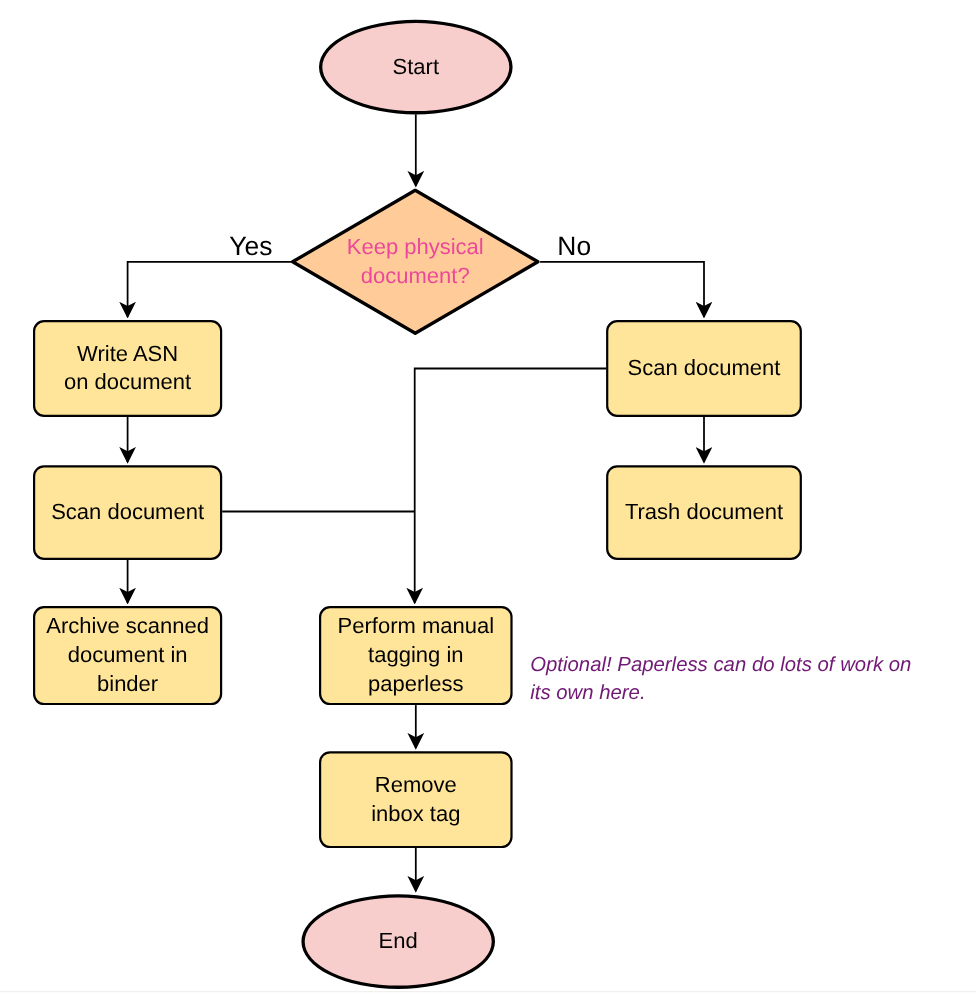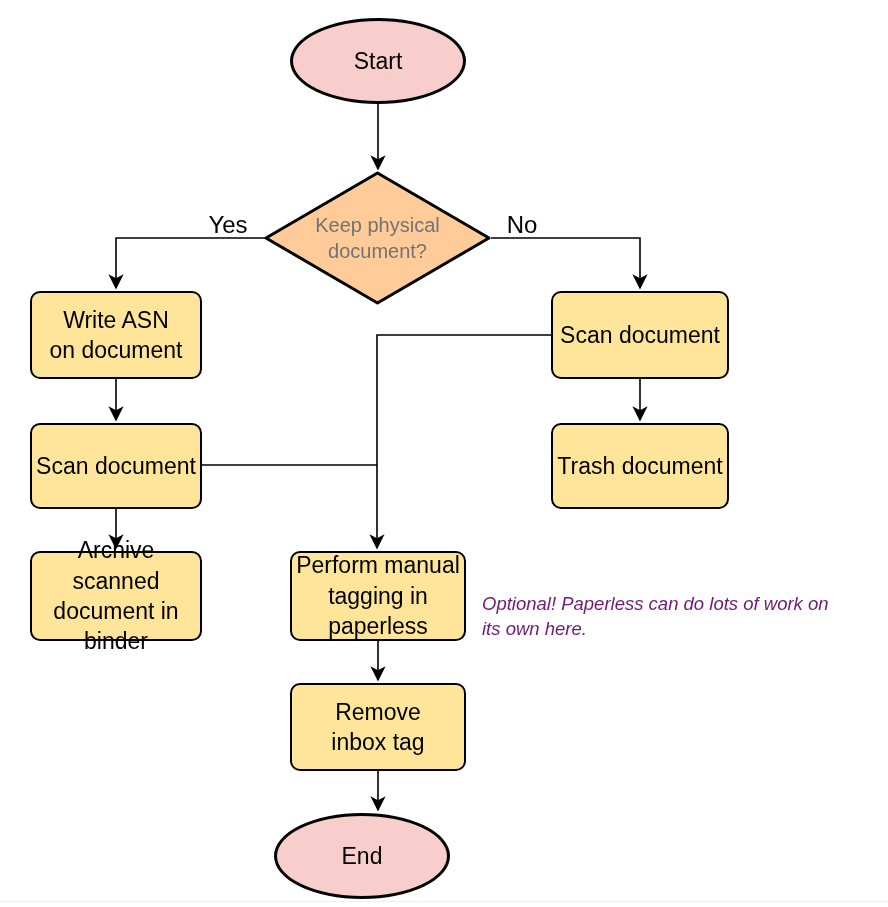--- a/index.html
+++ b/index.html
@@ -26,21 +26,21 @@
     stroke-width: 1.6;
   }
   .node {
     position: absolute;
     display: flex;
     align-items: center;
     justify-content: center;
     box-sizing: border-box;
     text-align: center;
     color: #000000;
-    font-size: 23px;
+    font-size: 20px;
     line-height: 1.32;
     white-space: pre-line;
   }
   .terminal {
     background: #F8CECC;
     border: 3px solid #000000;
     border-radius: 50%;
   }
   .process {
     background: #FFE599;
@@ -56,21 +56,21 @@
   .decision-wrap svg {
     position: absolute;
     left: 0; top: 0;
   }
   .decision-label {
     position: relative;
     text-align: center;
     font-size: 20px;
     line-height: 1.32;
     white-space: pre-line;
-    color: #737373;
+    color: #ec4899;
   }
   .edge-label {
     position: absolute;
     width: 60px;
     text-align: center;
     font-size: 24px;
     color: #000000;
   }
   .annotation {
     position: absolute;

